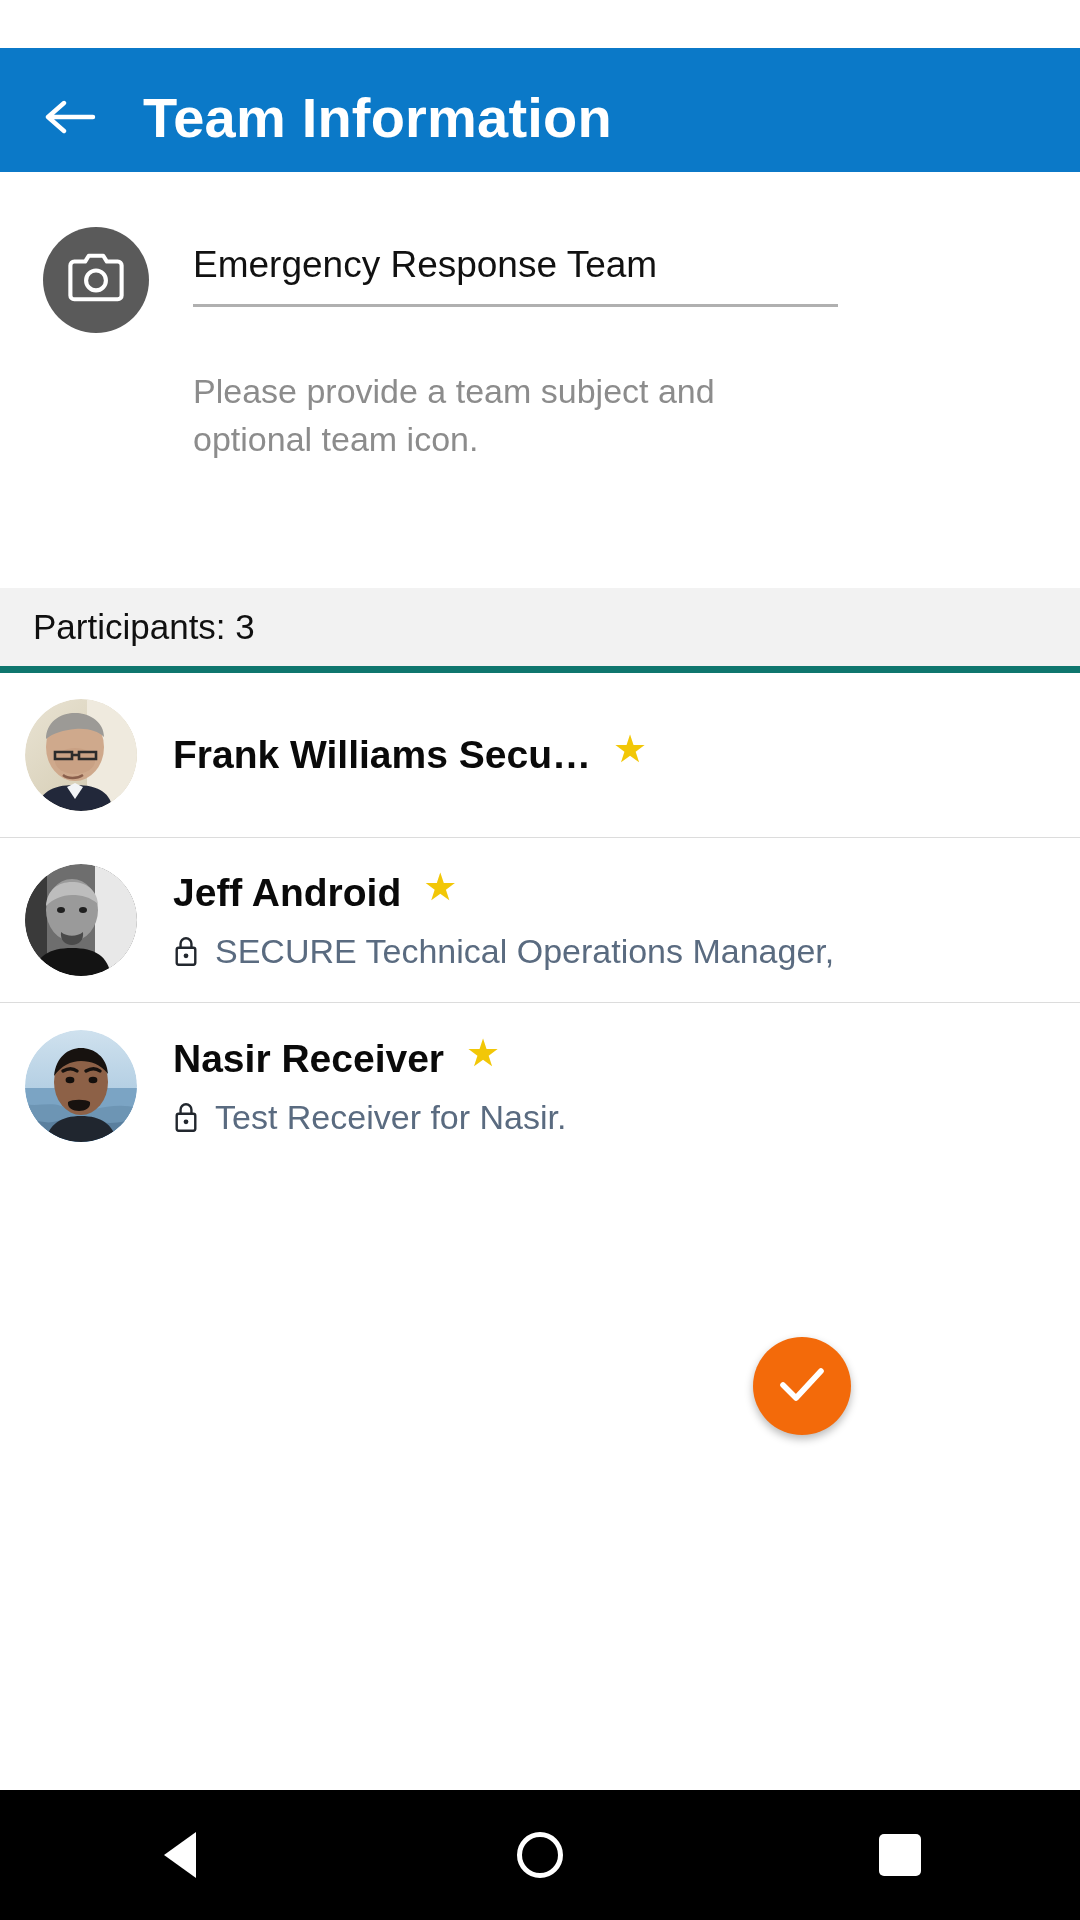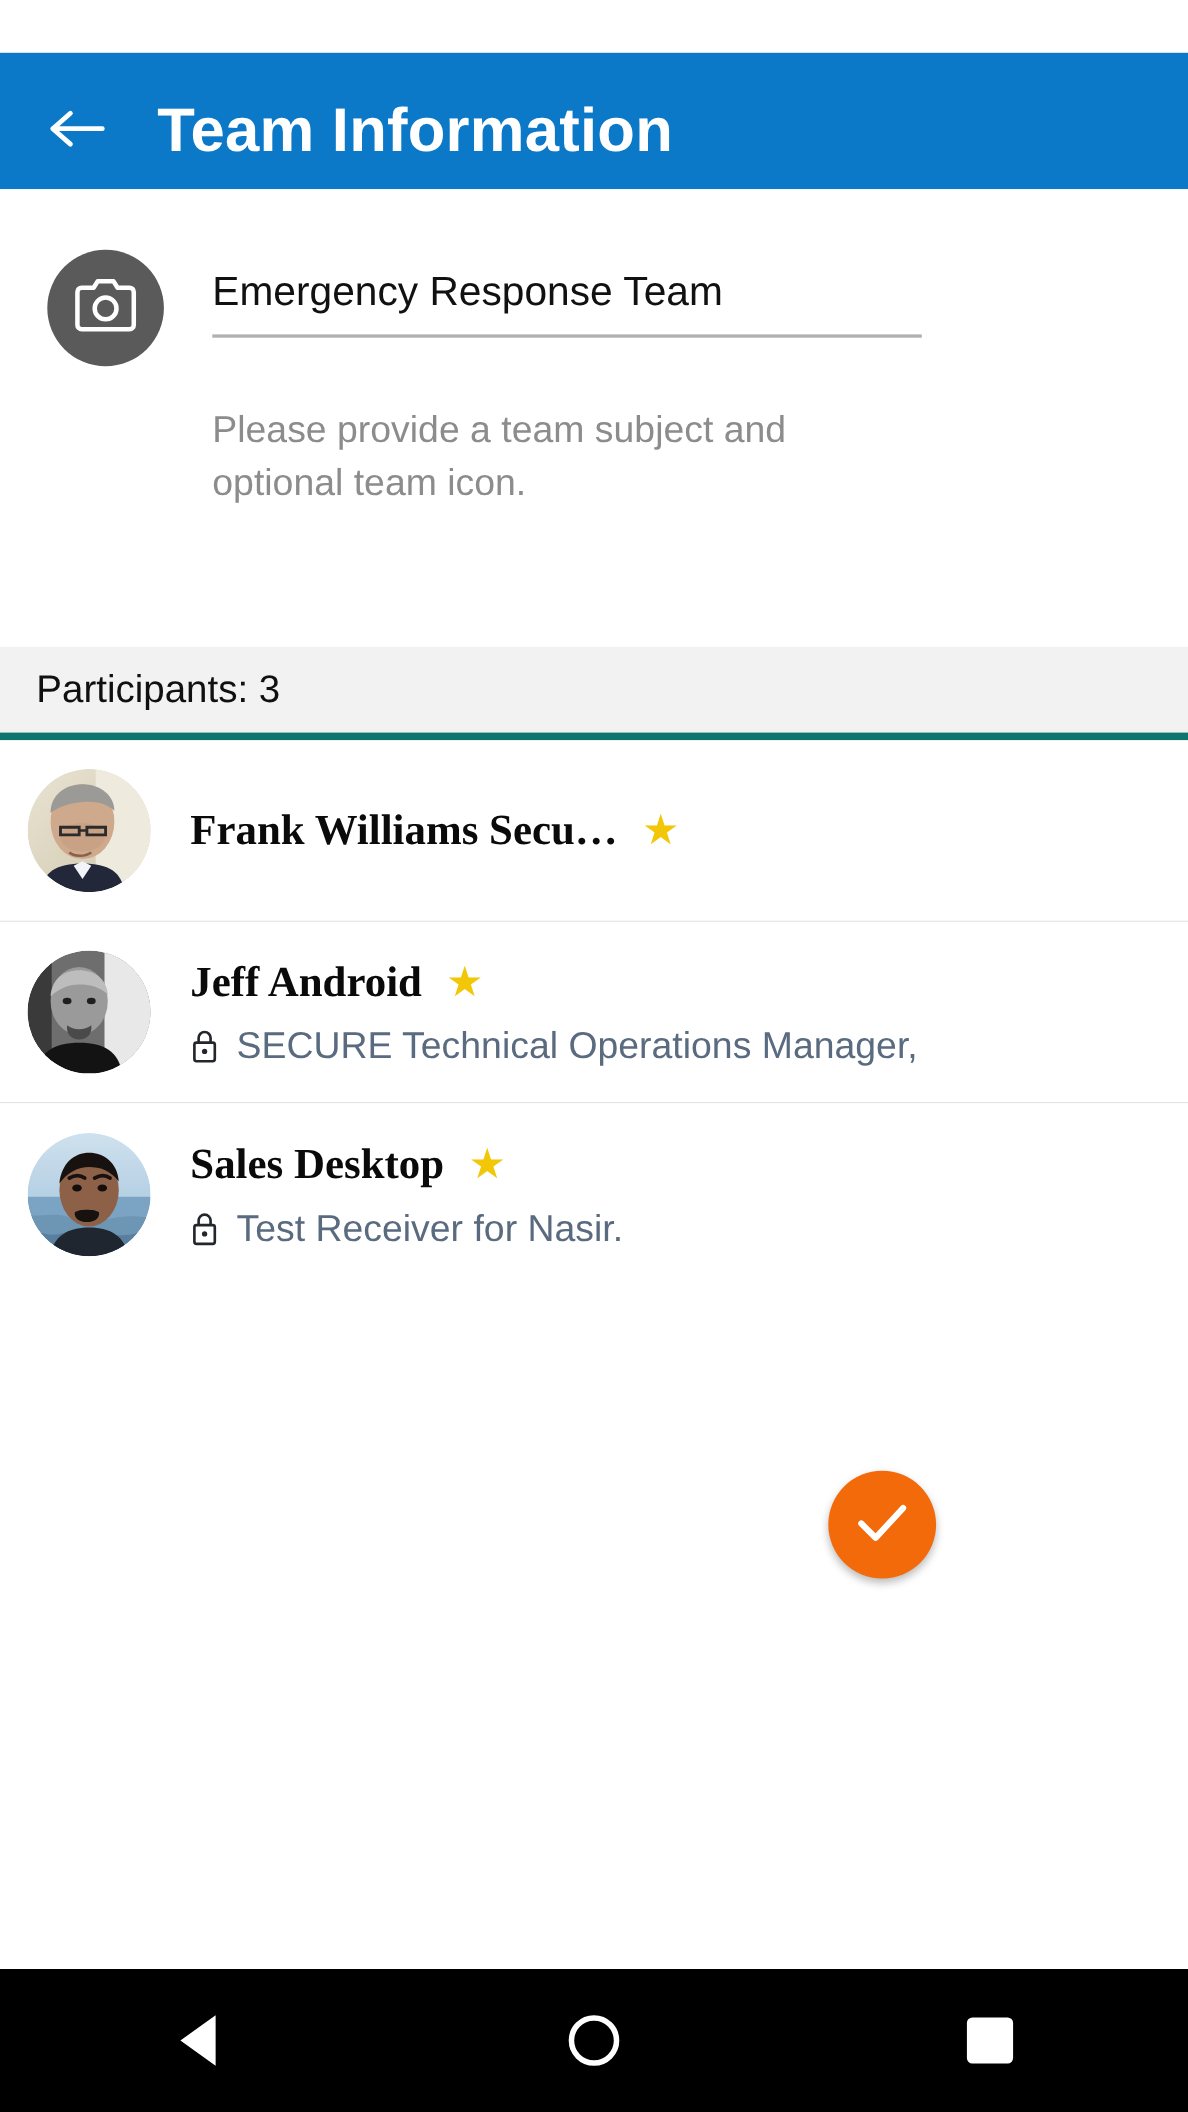--- a/index.html
+++ b/index.html
@@ -72,21 +72,21 @@
     display:flex; align-items:center;
   }
   .prow:last-child{ border-bottom:none; }
   .avatar{
     width:112px; height:112px; border-radius:50%;
     margin-left:25px; overflow:hidden; flex:none;
     display:block; position:relative;
   }
   .avatar svg{ display:block; width:112px; height:112px; }
   .prow-text{ margin-left:36px; display:flex; flex-direction:column; justify-content:center; }
-  .prow-name-line{ display:flex; align-items:center; gap:22px;font-family:Liberation Serif, serif; }
+  .prow-name-line{ display:flex; align-items:flex-start; gap:22px; }
   .prow-name{
     font-size:39px; font-weight:700; color:#0a0a0a; line-height:50px;
     white-space:nowrap;
   }
   .star{ color:#f2c707; font-size:38px; line-height:38px; }
   .prow-sub-line{ display:flex; align-items:center; gap:16px; margin-top:12px; }
   .prow-sub{
     font-size:34px; color:#5a6b80; font-weight:400; line-height:42px;
     white-space:nowrap;
   }
@@ -303,21 +303,21 @@
           <ellipse cx="45" cy="50" rx="4.4" ry="3.2" fill="#140f0c"></ellipse>
           <ellipse cx="68" cy="50" rx="4.4" ry="3.2" fill="#140f0c"></ellipse>
           <path d="M38 41c5-3 10-3 14 0M61 41c5-3 10-3 14 0" stroke="#17120f" stroke-width="3.4" fill="none" stroke-linecap="round"></path>
           <path d="M43 72c4-3 18-3 22 0 1 6-5 9-11 9s-12-3-11-9z" fill="#17120f"></path>
           <path d="M20 112c4-18 16-26 36-26s32 8 36 26z" fill="#20262f"></path>
         </g>
       </svg>
     </div>
     <div class="prow-text">
       <div class="prow-name-line">
-        <span class="prow-name">Sales Desktop</span>
+        <span class="prow-name">Nasir Receiver</span>
         <span class="star">★</span>
       </div>
       <div class="prow-sub-line">
         <span class="lock-ico">
           <svg width="26" height="32" viewBox="0 0 16 20">
             <rect x="2.2" y="8" width="11.6" height="10.6" rx="1.2" fill="none" stroke="#22272e" stroke-width="1.5"></rect>
             <path d="M4.6 8V5.4a3.4 3.4 0 0 1 6.8 0V8" fill="none" stroke="#22272e" stroke-width="1.5"></path>
             <circle cx="8" cy="13" r="1.5" fill="#22272e"></circle>
           </svg>
         </span>

